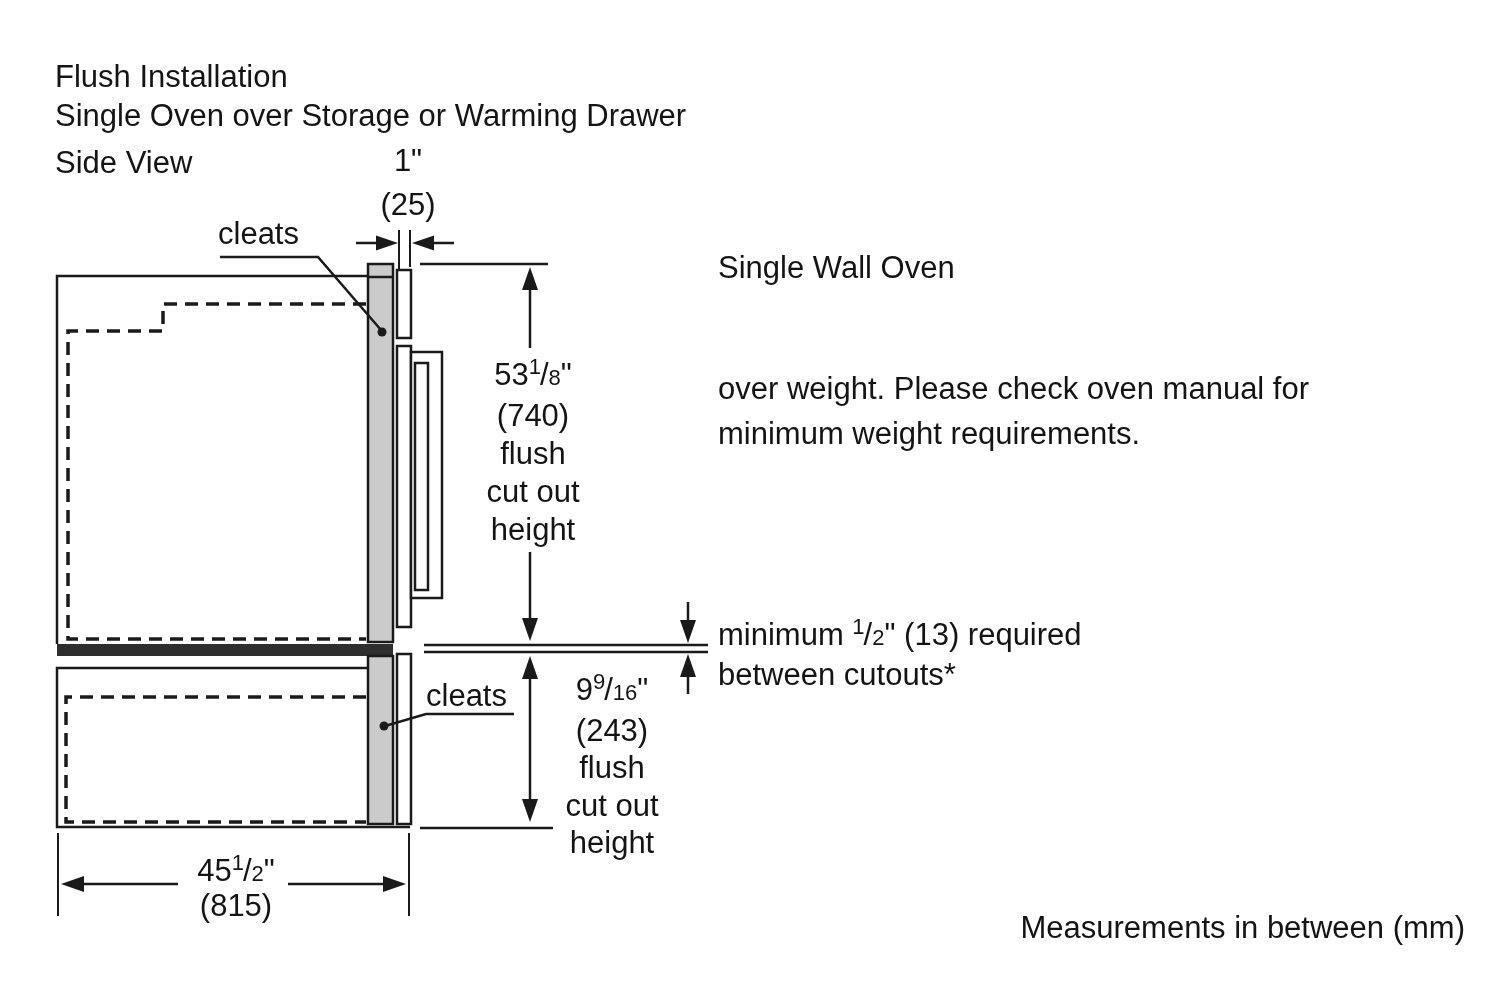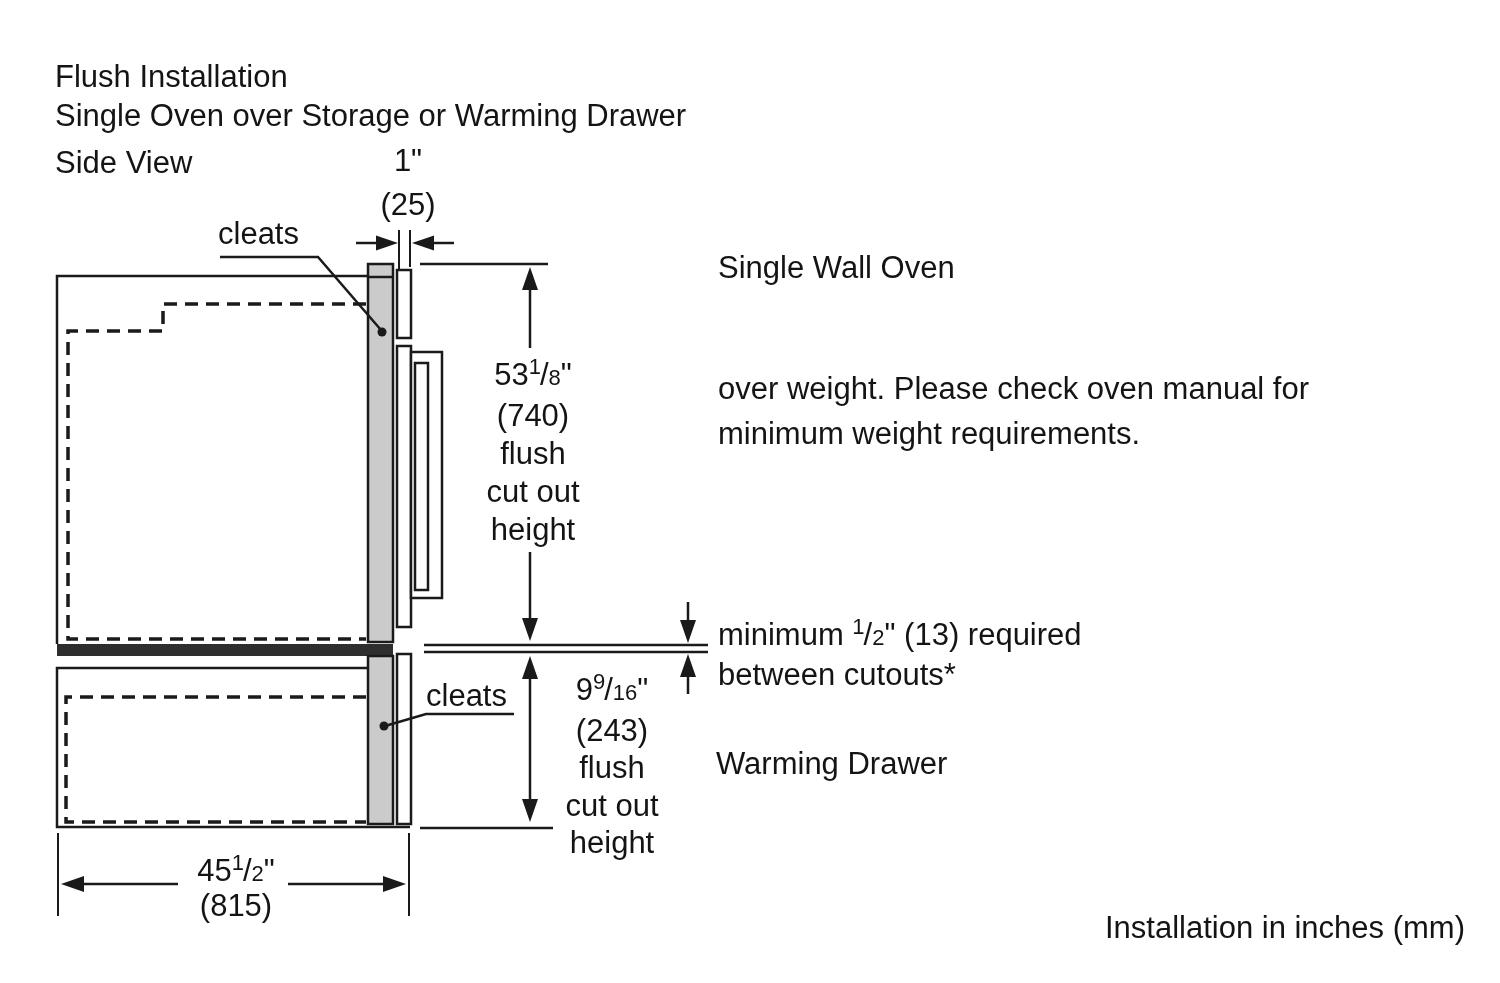--- a/index.html
+++ b/index.html
@@ -115,17 +115,16 @@
   <div class="lbl" style="left:718px;top:248px;">Single Wall Oven</div>
 
   <div class="lbl imp" style="left:700px;top:366px;">
     <div class="hang">over weight. Please check oven manual for</div>
     <div class="hang">minimum weight requirements.</div>
   </div>
 
   <div class="lbl" style="left:718px;top:607px;"><span>minimum </span><span class="fr-num">1</span><span>/</span><span class="fr-den">2</span><span>" (13) required</span></div>
   <div class="lbl" style="left:718px;top:655px;">between cutouts*</div>
 
-  <div class="lbl" style="left:716px;top:744px;">Warming Drawer</div>
 
-  <div class="lbl rt" style="left:900px;top:908px;width:565px;">Installation in inches (mm)</div>
+  <div class="lbl rt" style="left:900px;top:908px;width:565px;">Measurements in between (mm)</div>
 
 </div>
 
 </body></html>

